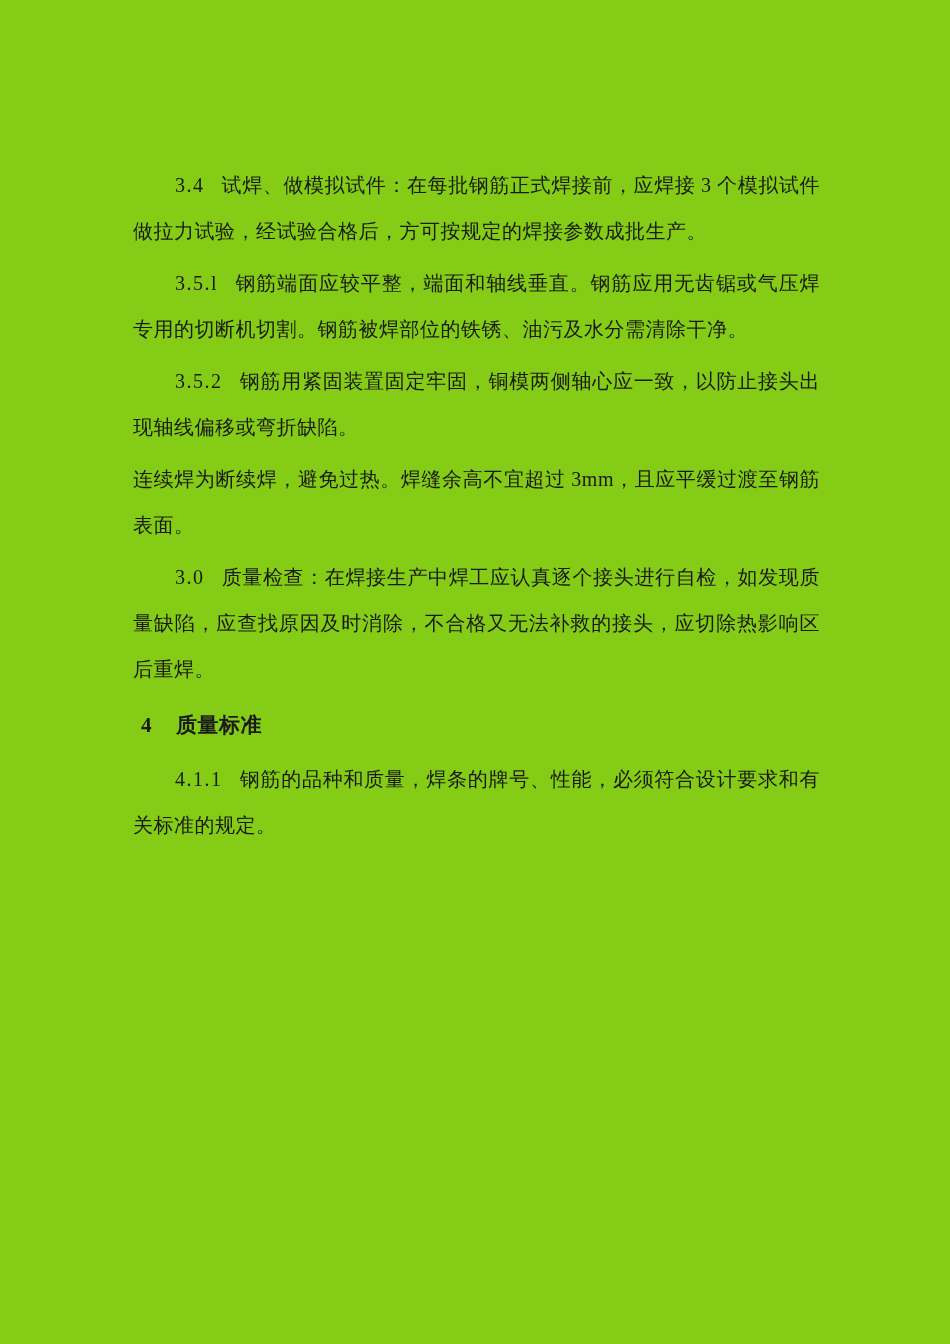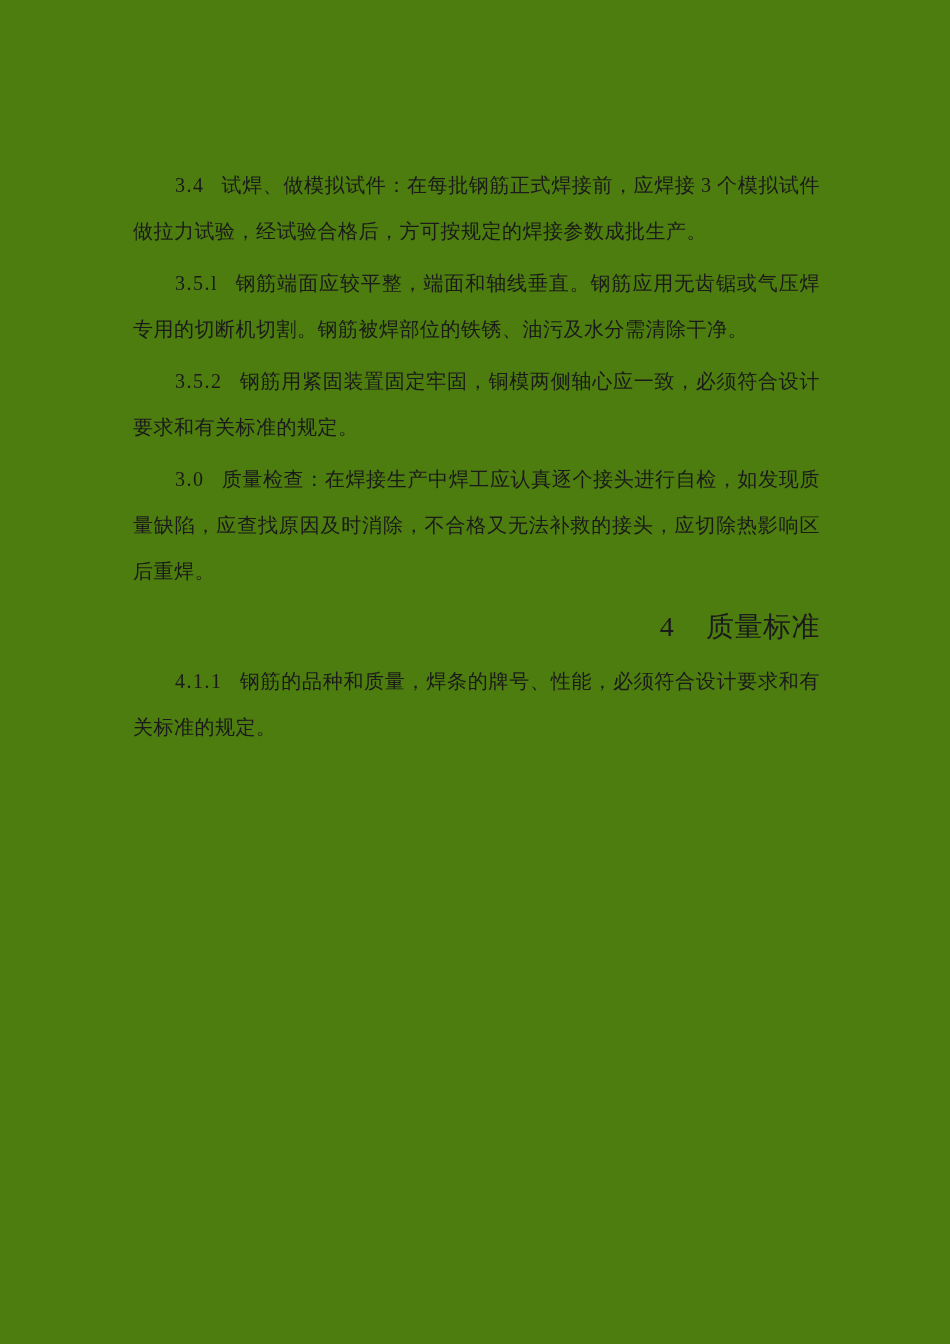--- a/index.html
+++ b/index.html
@@ -4,21 +4,21 @@
 <style>
   html, body {
     margin: 0;
     padding: 0;
     background: #ffffff;
   }
   .page {
     position: relative;
     width: 950px;
     height: 1344px;
-    background: #4d7c0f;
+    background: #84cc16;
     overflow: hidden;
     font-family: "Liberation Serif", "DejaVu Serif", serif;
     color: #1a1a1a;
   }
   .content {
     box-sizing: border-box;
     padding: 162px 130px 0 133px;
   }
   .para {
     font-size: 20px;
@@ -28,24 +28,24 @@
     letter-spacing: 0.5px;
   }
   .para.indent {
     text-indent: 42px;
   }
   .para.plain {
     text-indent: 0;
     margin-top: 2px;
   }
   .para.heading {
-    font-weight: normal;
-    text-align: right;
+    font-weight: bold;
+    text-align: left;
     text-indent: 8px;
-    font-size: 28px;
+    font-size: 21px;
     margin-top: 10px;
     margin-bottom: 8px;
   }
   .label {
     letter-spacing: 1.5px;
     margin-right: 0.85em;
   }
   .label:empty {
     display: none;
     margin-right: 0;
@@ -58,23 +58,24 @@
 <body>
 
 <div class="page">
   <div class="content">
 
     <p class="para indent"><span class="label">3.4</span><span class="body-text">试焊、做模拟试件：在每批钢筋正式焊接前，应焊接 3 个模拟试件做拉力试验，经试验合格后，方可按规定的焊接参数成批生产。</span></p>
 
 
     <p class="para indent"><span class="label">3.5.l</span><span class="body-text">钢筋端面应较平整，端面和轴线垂直。钢筋应用无齿锯或气压焊专用的切断机切割。钢筋被焊部位的铁锈、油污及水分需清除干净。</span></p>
 
-    <p class="para indent"><span class="label">3.5.2</span><span class="body-text">钢筋用紧固装置固定牢固，铜模两侧轴心应一致，必须符合设计要求和有关标准的规定。</span></p>
+    <p class="para indent"><span class="label">3.5.2</span><span class="body-text">钢筋用紧固装置固定牢固，铜模两侧轴心应一致，以防止接头出现轴线偏移或弯折缺陷。</span></p>
 
 
+    <p class="para plain"><span class="body-text">连续焊为断续焊，避免过热。焊缝余高不宜超过 3mm，且应平缓过渡至钢筋表面。</span></p>
 
 
     <p class="para indent"><span class="label">3.0</span><span class="body-text">质量检查：在焊接生产中焊工应认真逐个接头进行自检，如发现质量缺陷，应查找原因及时消除，不合格又无法补救的接头，应切除热影响区后重焊。</span></p>
 
     <p class="para heading"><span class="label">4</span><span class="body-text">质量标准</span></p>
 
 
     <p class="para indent"><span class="label">4.1.1</span><span class="body-text">钢筋的品种和质量，焊条的牌号、性能，必须符合设计要求和有关标准的规定。</span></p>
 
   </div>

